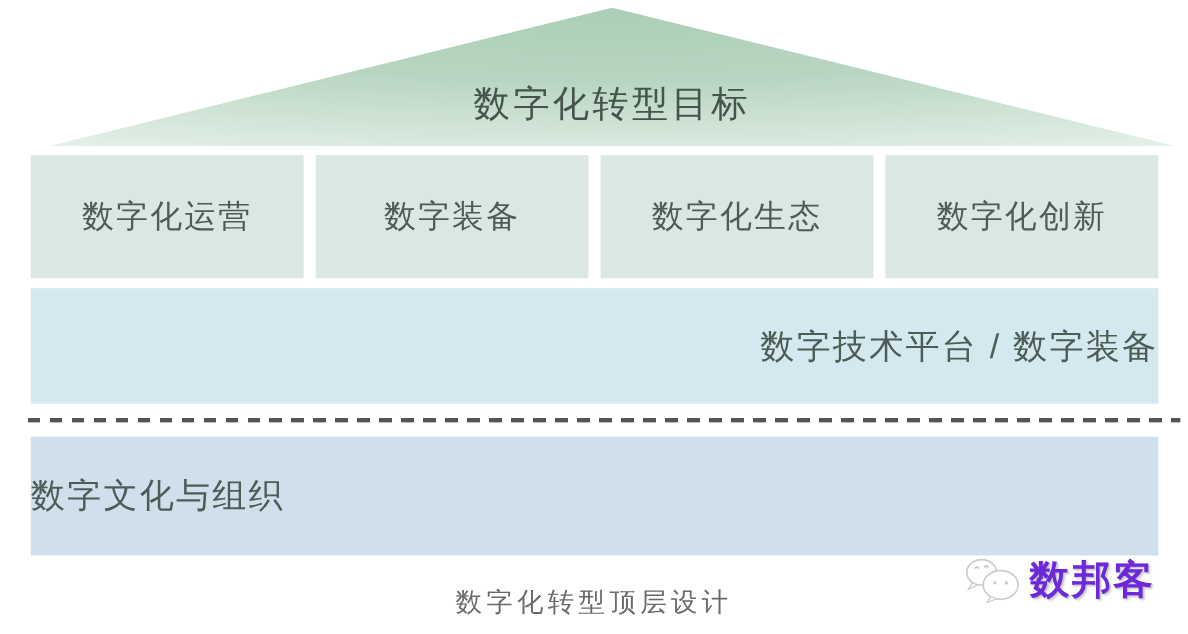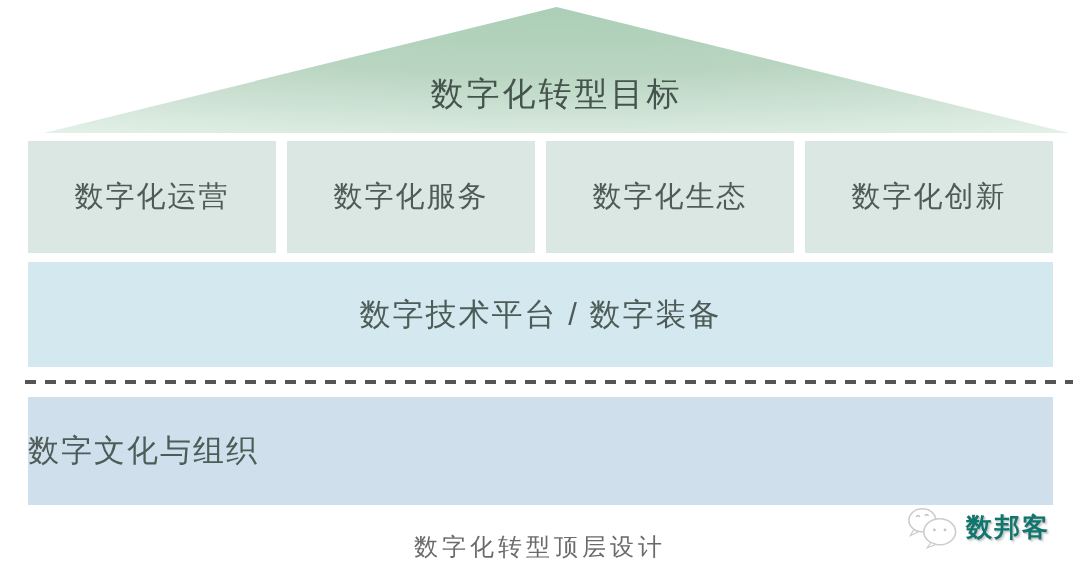--- a/index.html
+++ b/index.html
@@ -32,21 +32,21 @@
   .band{position:absolute;left:28px;width:1025px;display:flex;}
   .row-capabilities{top:141px;height:112px;gap:11px;}
   .capability-box{
     flex:1 1 0;background:var(--capability-box,#dbe7e2);
     display:flex;align-items:center;justify-content:center;
   }
   .box-label{font-size:29px;letter-spacing:2px;color:var(--box-text,#4e5c58);white-space:nowrap;}
 
   .row-platform{
     top:262px;height:105px;background:var(--platform-box,#d3e9ef);
-    align-items:center;justify-content:center;
+    align-items:center;justify-content:flex-end;
   }
   .row-platform .box-label{font-size:31px;}
 
   .dashed-separator{
     position:absolute;left:25px;top:380px;width:1048px;height:4px;
     background:repeating-linear-gradient(90deg,
       var(--dash-color,#555) 0 11px, transparent 11px 20px);
   }
 
   .row-culture{
@@ -61,41 +61,41 @@
     font-size:24px;letter-spacing:4px;color:var(--caption-text,#6a6a6a);
   }
 
   
   .watermark{
     position:absolute;right:30px;top:503px;height:48px;
     display:flex;align-items:center;gap:8px;
   }
   .watermark svg{display:block;}
   .brand-name{
-    font-size:26px;font-weight:bold;letter-spacing:2px;
-    color:#0f766e;
+    font-size:36px;font-weight:bold;letter-spacing:2px;
+    color:#6d28d9;
     text-shadow:1px 1px 0 #c6c6c6, 2px 2px 2px rgba(175,175,175,.55), 0 0 1px #dedede;
     white-space:nowrap;
   }
 </style>
 </head>
 <body>
 
 <div class="stage">
 
   <div class="pyramid">
     <div class="pyramid-title">数字化转型目标</div>
   </div>
 
   <div class="band row-capabilities">
     <div class="capability-box">
       <span class="box-label">数字化运营</span>
     </div>
     <div class="capability-box">
-      <span class="box-label">数字化服务</span>
+      <span class="box-label">数字装备</span>
     </div>
     <div class="capability-box">
       <span class="box-label">数字化生态</span>
     </div>
     <div class="capability-box">
       <span class="box-label">数字化创新</span>
     </div>
   </div>
 
   <div class="band row-platform">

